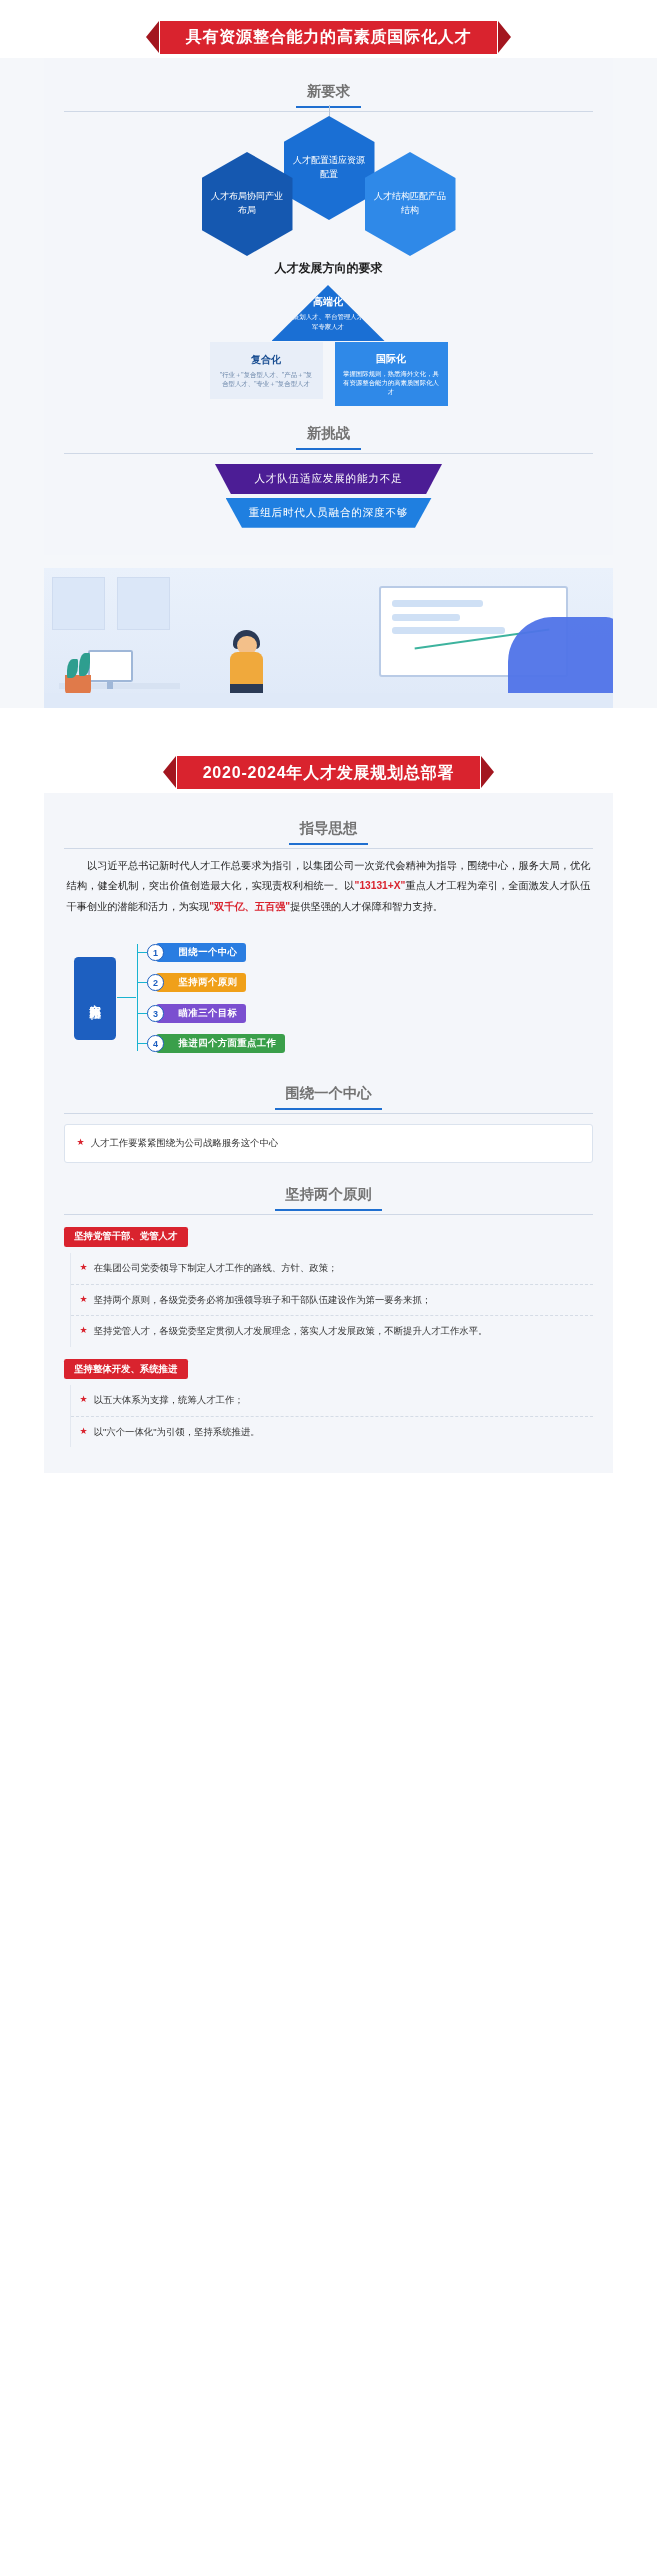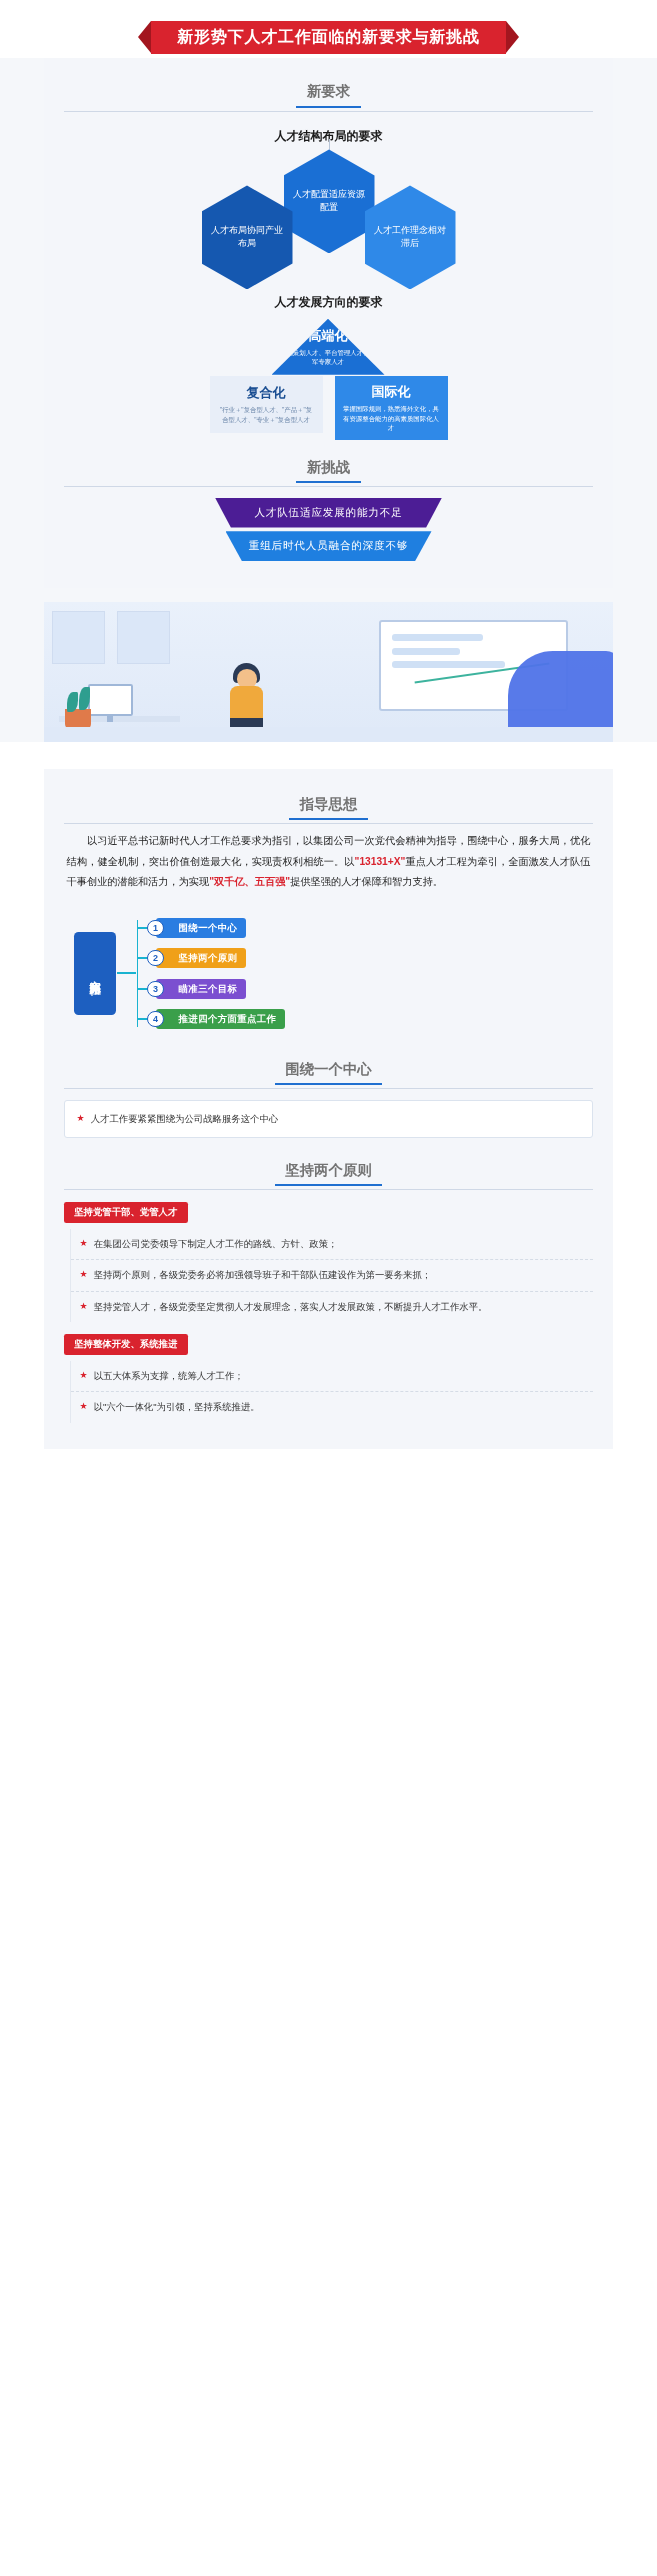--- a/index.html
+++ b/index.html
@@ -78,21 +78,21 @@
 
   
   .trio { position:relative; height:113px; margin-top:7.6px; }
   .tri {
     position:absolute;
     color:#fff;
     text-align:center;
     display:flex; align-items:center; justify-content:center;
     flex-direction:column;
   }
-  .tri .t-title { font-size:13px; font-weight:bold; margin-bottom:3px; }
+  .tri .t-title { font-size:10px; font-weight:bold; margin-bottom:3px; }
   .tri .t-body { font-size:6.4px; line-height:1.45; padding:0 7.6px; }
   .tri.top {
     background:#1a6fd4;
     width:113px; height:56px;
     left:50%; margin-left:-57px; top:0;
     clip-path: polygon(50% 0%, 100% 100%, 0% 100%);
   }
   .tri.left {
     background:#e8eef8; color:#1a4e92;
     width:113px; height:57px;
@@ -217,37 +217,36 @@
   .spacer { height:13.6px; }
 </style>
 </head>
 <body>
 
 <div class="page">
 
   <div class="sec1">
 
     <div class="ribbon-wrap">
-      <div class="ribbon">新形势下人才工作面临的新要求与新挑战</div>
+      <div class="ribbon">具有资源整合能力的高素质国际化人才</div>
     </div>
 
     <div class="panel">
 
       <div class="hdr">
         <span class="hdr-text">新要求</span>
       </div>
       <div class="hdr-line"></div>
 
-      <div class="sub-title">人才结构布局的要求</div>
 
       <div class="hexwrap">
         <div class="hex-line"></div>
         <div class="hex c">人才配置适应资源配置</div>
         <div class="hex l">人才布局协同产业布局</div>
-        <div class="hex r">人才工作理念相对滞后</div>
+        <div class="hex r">人才结构匹配产品结构</div>
       </div>
 
       <div class="sub-title">人才发展方向的要求</div>
 
       <div class="trio">
         <div class="tri top">
           <div class="t-title">高端化</div>
           <div class="t-body">营销策划人才、平台管理人才、领军专家人才</div>
         </div>
         <div class="tri left">
@@ -293,20 +292,23 @@
       <div class="person-skirt"></div>
       <div class="hand"></div>
       <div class="floor"></div>
     </div>
   </div>
 
   <div class="thickdiv"></div>
 
   <div class="sec2">
 
+    <div class="ribbon-wrap">
+      <div class="ribbon">2020-2024年人才发展规划总部署</div>
+    </div>
 
     <div class="panel2">
 
       <div class="hdr">
         <span class="hdr-text">指导思想</span>
       </div>
       <div class="hdr-line"></div>
 
       <p class="para"><span>以习近平总书记新时代人才工作总要求为指引，以集团公司一次党代会精神为指导，围绕中心，服务大局，优化结构，健全机制，突出价值创造最大化，实现责权利相统一。以</span><span class="red">"13131+X"</span><span>重点人才工程为牵引，全面激发人才队伍干事创业的潜能和活力，为实现</span><span class="red">"双千亿、五百强"</span><span>提供坚强的人才保障和智力支持。</span></p>
 

